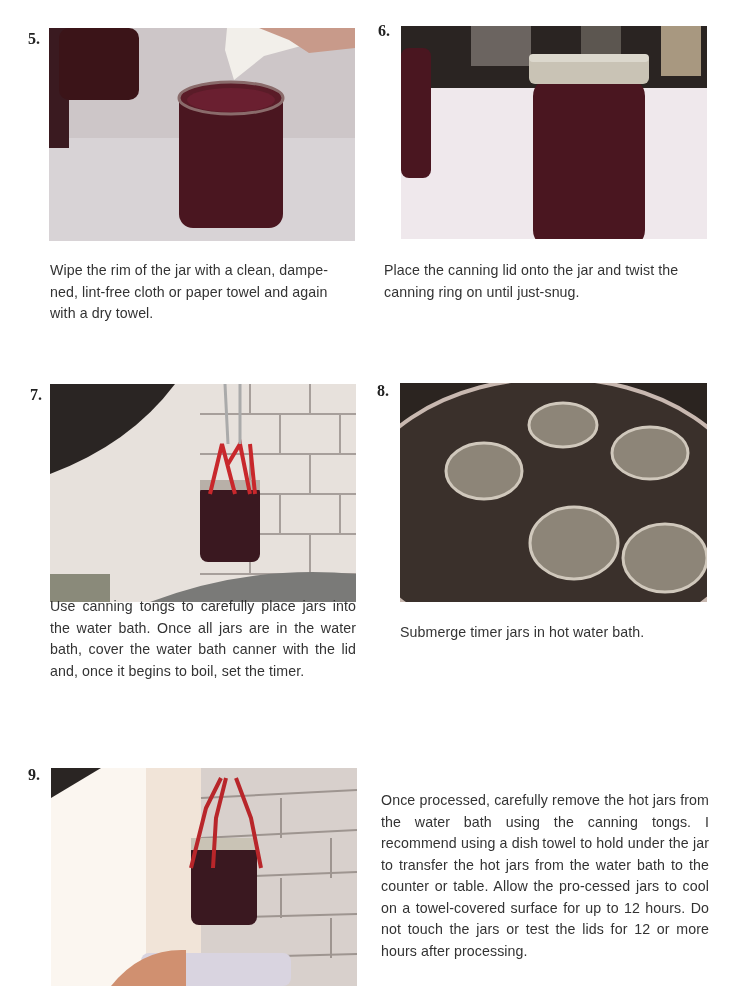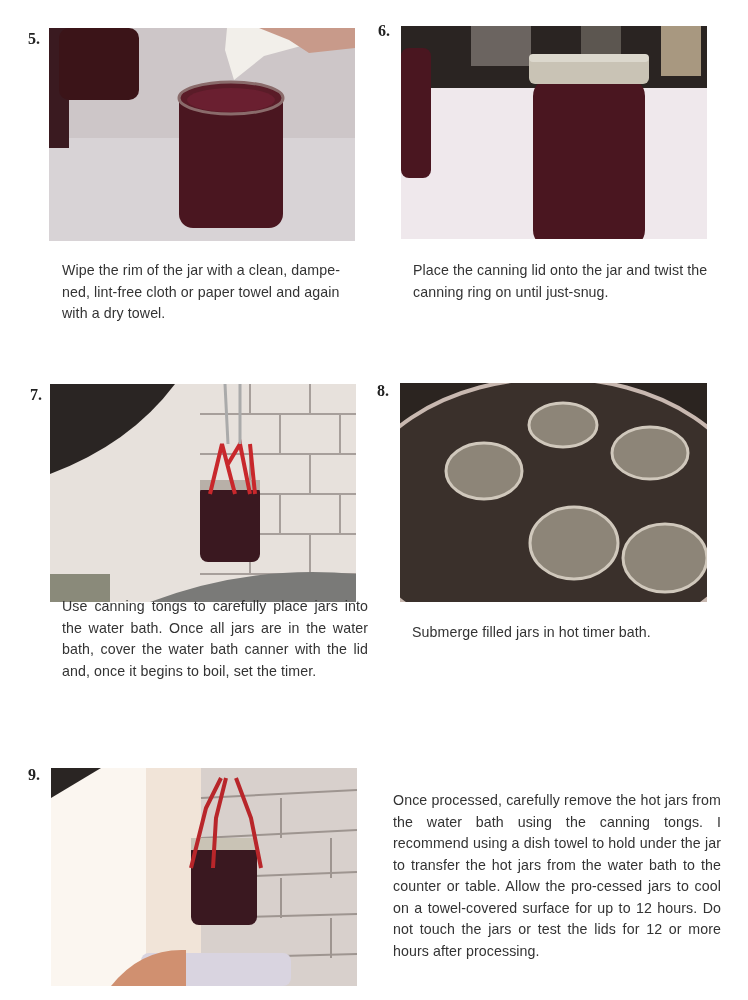--- a/index.html
+++ b/index.html
@@ -2,21 +2,21 @@
 <html><head>
 <meta charset="utf-8">
 <style>
   html, body { margin:0; padding:0; background:#ffffff; }
   body { width:748px; height:1000px; position:relative; overflow:hidden;
          font-family:"Liberation Sans", "DejaVu Sans", sans-serif; color:#2b2b2b; }
   .step-num { position:absolute; font-family:"Liberation Serif", "DejaVu Serif", serif;
               font-weight:bold; font-size:16px; color:#222; }
   .photo { position:absolute; overflow:hidden; }
   .caption { position:absolute; font-size:14.2px; line-height:21.5px; color:#333;
-             letter-spacing:0.1px;margin-left:12px; }
+             letter-spacing:0.1px; }
   .caption.justify { text-align:justify; }
   .photo svg { display:block; width:100%; height:100%; }
 </style>
 </head>
 <body>
 
 <div class="step-num" style="left:28px;top:30px;">5.</div>
 <div class="photo" style="left:49px;top:28px;width:306px;height:213px;">
   <svg viewBox="0 0 306 213" preserveAspectRatio="none">
     <rect width="306" height="213" fill="#d8d3d6"></rect>
@@ -39,21 +39,21 @@
     <rect x="0" y="0" width="306" height="62" fill="#2a2422"></rect>
     <rect x="70" y="0" width="60" height="40" fill="#6b6460"></rect>
     <rect x="180" y="0" width="40" height="45" fill="#5c5650"></rect>
     <rect x="260" y="0" width="40" height="50" fill="#a89880"></rect>
     <rect x="0" y="22" width="30" height="130" rx="8" fill="#4a1620"></rect>
     <rect x="132" y="52" width="112" height="170" rx="18" fill="#4a1620"></rect>
     <rect x="128" y="28" width="120" height="30" rx="6" fill="#c9c3b5"></rect>
     <rect x="128" y="28" width="120" height="8" rx="4" fill="#dcd8cd"></rect>
   </svg>
 </div>
-<div class="caption" style="left:401px;top:260px;width:310px;">Place the canning lid onto the jar and twist the canning ring on until just-snug.</div>
+<div class="caption" style="left:384px;top:260px;width:310px;">Place the canning lid onto the jar and twist the canning ring on until just-snug.</div>
 
 <div class="step-num" style="left:30px;top:386px;">7.</div>
 <div class="photo" style="left:50px;top:384px;width:306px;height:218px;">
   <svg viewBox="0 0 306 218" preserveAspectRatio="none">
     <rect width="306" height="218" fill="#e7e1dc"></rect>
     <g stroke="#a79f9b" stroke-width="2" fill="none">
       <line x1="150" y1="30" x2="306" y2="30"></line>
         <line x1="150" y1="70" x2="306" y2="70"></line>
       <line x1="150" y1="110" x2="306" y2="110"></line>
         <line x1="150" y1="150" x2="306" y2="150"></line>
@@ -87,21 +87,21 @@
     <ellipse cx="153" cy="130" rx="200" ry="135" fill="#3a302b" stroke="#c8b8b0" stroke-width="4"></ellipse>
     <g fill="#8d8578" stroke="#d0c8bc" stroke-width="3">
       <ellipse cx="84" cy="88" rx="38" ry="28"></ellipse>
       <ellipse cx="163" cy="42" rx="34" ry="22"></ellipse>
       <ellipse cx="250" cy="70" rx="38" ry="26"></ellipse>
       <ellipse cx="174" cy="160" rx="44" ry="36"></ellipse>
       <ellipse cx="265" cy="175" rx="42" ry="34"></ellipse>
     </g>
   </svg>
 </div>
-<div class="caption" style="left:400px;top:622px;width:306px;">Submerge filled jars in hot timer bath.</div>
+<div class="caption" style="left:400px;top:622px;width:306px;">Submerge timer jars in hot water bath.</div>
 
 <div class="step-num" style="left:28px;top:766px;">9.</div>
 <div class="photo" style="left:51px;top:768px;width:306px;height:218px;">
   <svg viewBox="0 0 306 218" preserveAspectRatio="none">
     <rect width="306" height="218" fill="#f4ece6"></rect>
     <rect x="0" y="0" width="95" height="218" fill="#fbf6f0"></rect>
     <rect x="95" y="0" width="60" height="218" fill="#f1e4d8"></rect>
     <rect x="150" y="0" width="156" height="218" fill="#d8d0cc"></rect>
     <g stroke="#9e9590" stroke-width="2" fill="none">
       <line x1="150" y1="30" x2="306" y2="22"></line>

